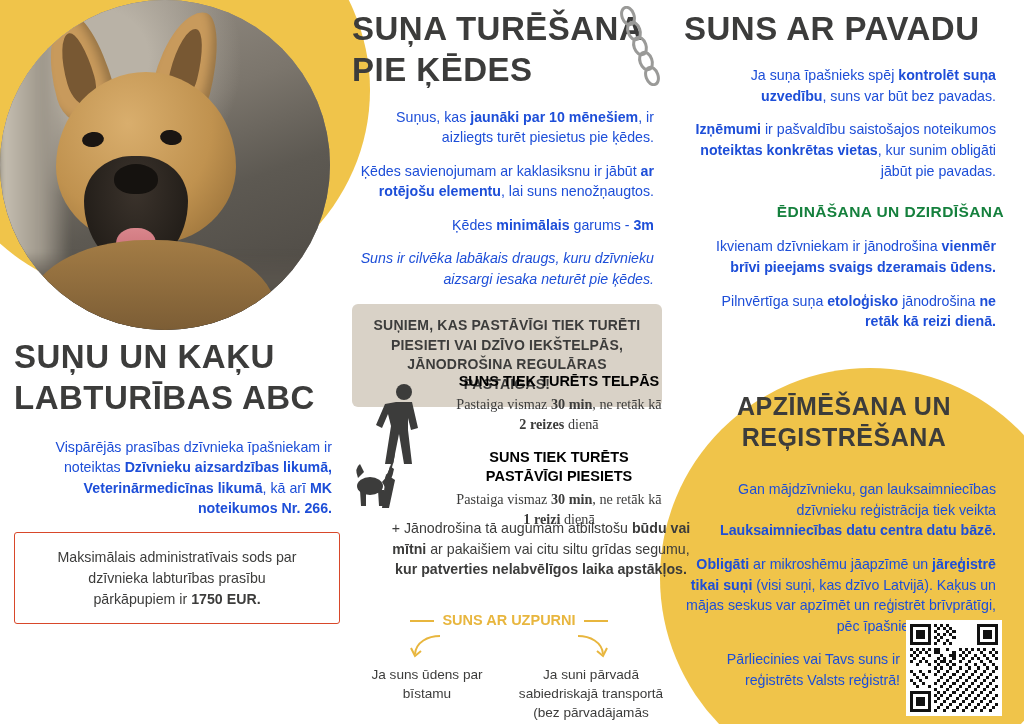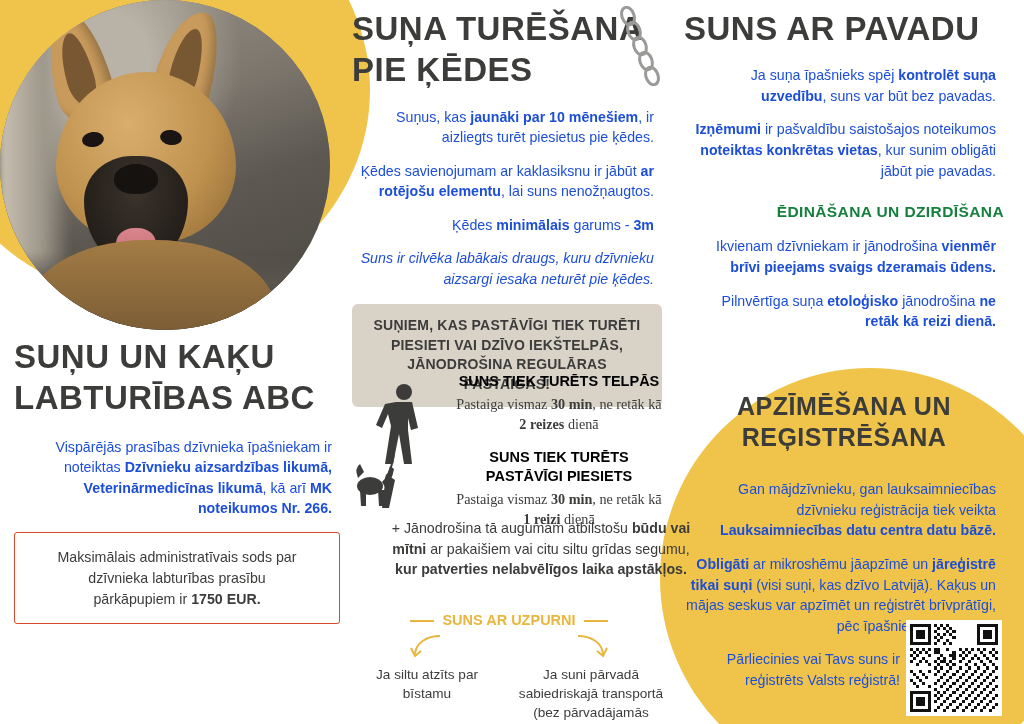--- a/index.html
+++ b/index.html
@@ -282,21 +282,21 @@
         <line x1="2" y1="6" x2="26" y2="6" stroke="#e8b63e" stroke-width="2"></line>
       </svg>
   </div>
 
   <div class="arrow-cols">
     <div class="c">
       <svg width="34" height="26" viewBox="0 0 34 26">
         <path d="M30 2 C18 2 6 8 5 20" stroke="#e8b63e" stroke-width="2" fill="none"></path>
         <path d="M1 14 L5 22 L11 17" stroke="#e8b63e" stroke-width="2" fill="none"></path>
       </svg>
-      <div>Ja siltu atzīts par bīstamu</div>
+      <div>Ja suns ūdens par bīstamu</div>
     </div>
     <div class="c">
       <svg width="34" height="26" viewBox="0 0 34 26">
         <path d="M4 2 C16 2 28 8 29 20" stroke="#e8b63e" stroke-width="2" fill="none"></path>
         <path d="M33 14 L29 22 L23 17" stroke="#e8b63e" stroke-width="2" fill="none"></path>
       </svg>
       <div>Ja suni pārvadā sabiedriskajā transportā (bez pārvadājamās somas vai konteinera)</div>
     </div>
   </div>
 

